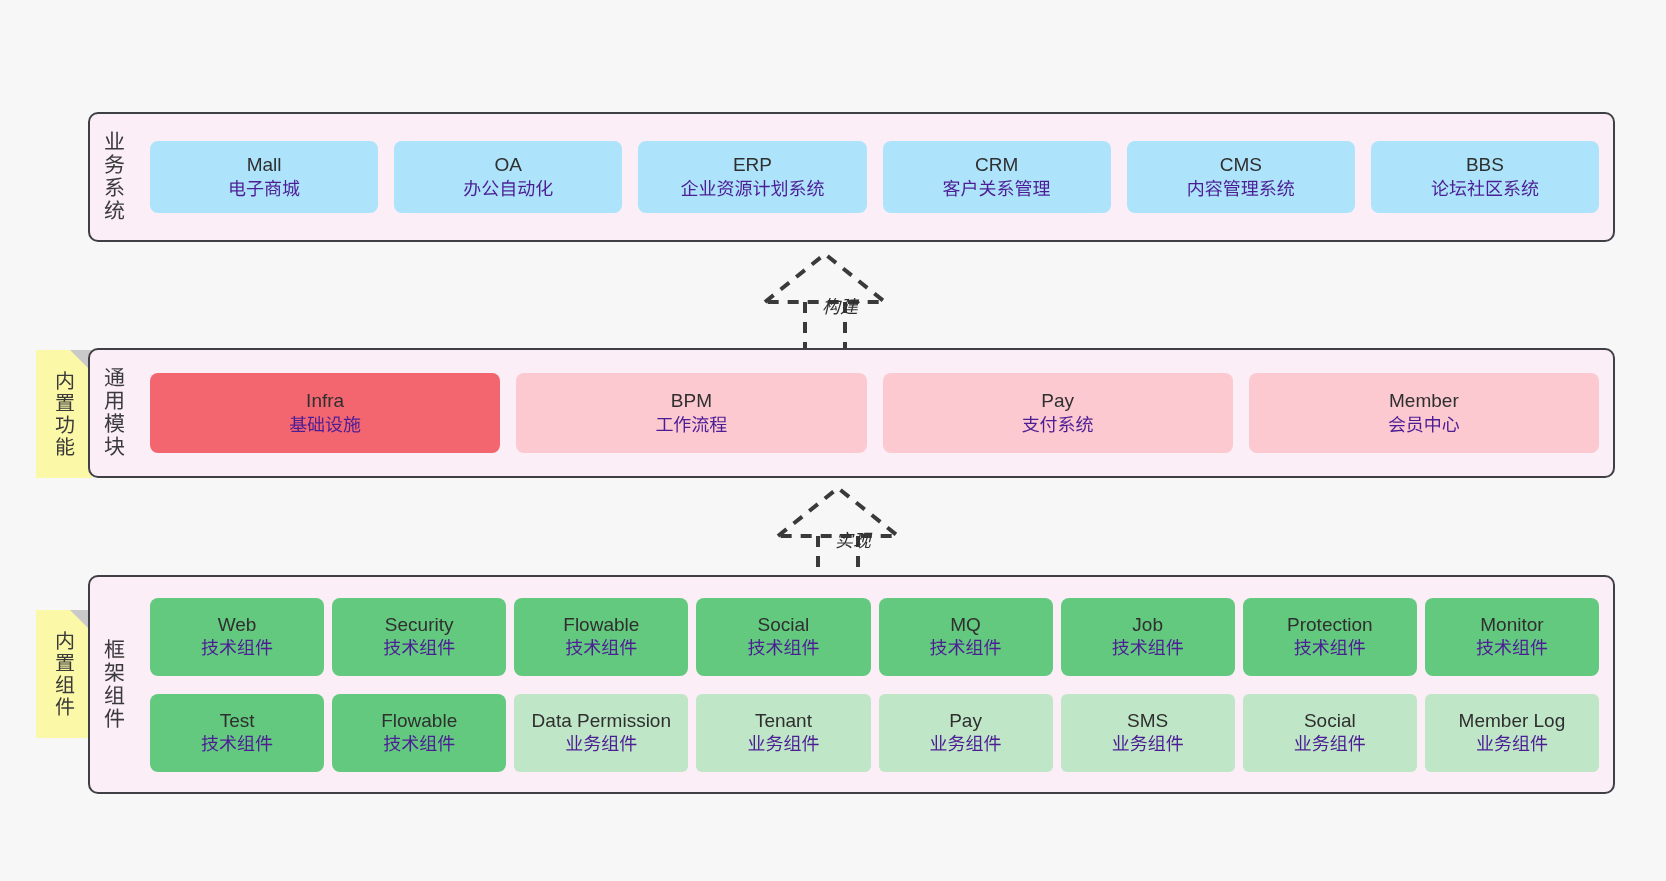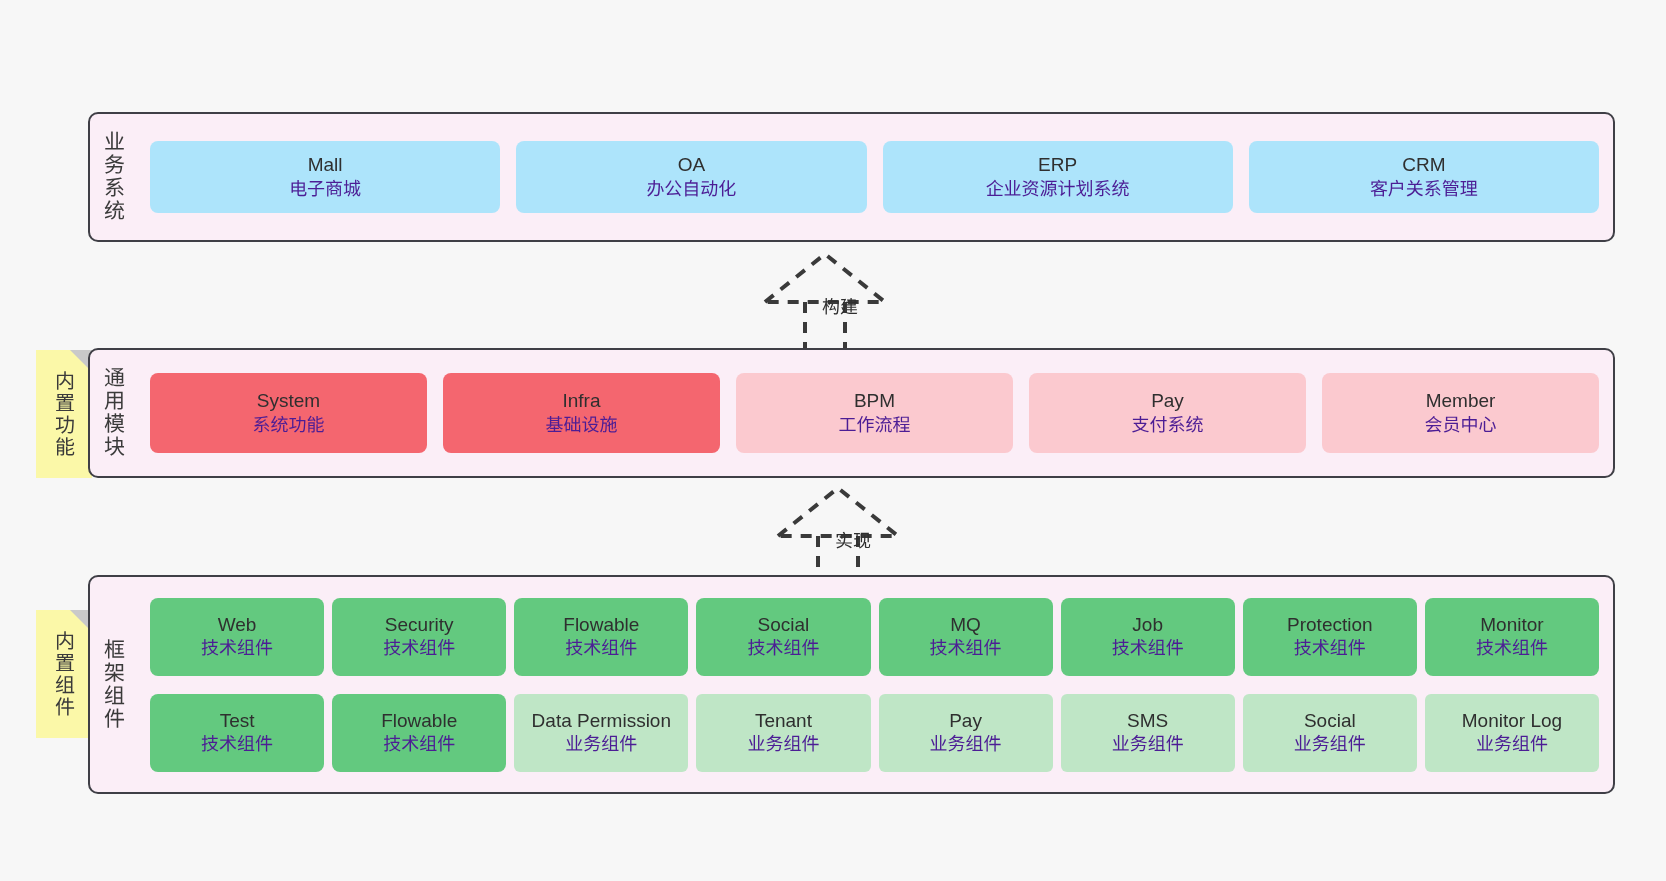--- a/index.html
+++ b/index.html
@@ -141,20 +141,21 @@
   .connector .label {
     position: absolute;
     left: 50%;
     top: 40px;
     transform: translateX(-50%);
     font-size: 18px;
     color: #2f2f2f;
     background: transparent;
     padding: 0 3px;
     white-space: nowrap;
+    font-style: italic;
   }
   #connector-build     { left: 755px; top: 252px; }
   #connector-implement { left: 768px; top: 486px; }
 </style>
 </head>
 <body>
 
 <div class="canvas">
 
   <div class="layer" id="layer-business">
@@ -170,44 +171,48 @@
           <span class="cn">办公自动化</span>
         </div>
         <div class="node blue">
           <span class="en">ERP</span>
           <span class="cn">企业资源计划系统</span>
         </div>
         <div class="node blue">
           <span class="en">CRM</span>
           <span class="cn">客户关系管理</span>
         </div>
+        <div class="node blue">
+          <span class="en">CMS</span>
+          <span class="cn">内容管理系统</span>
+        </div>
+        <div class="node blue">
+          <span class="en">BBS</span>
+          <span class="cn">论坛社区系统</span>
+        </div>
       </div>
     </div>
   </div>
 
   <div class="connector" id="connector-build">
     <svg width="170" height="100" viewBox="0 0 170 100" aria-hidden="true">
       <path d="M10 50 L70 2 L130 50 Z M50 50 L50 98 M90 50 L90 98" fill="none" stroke="#3a3a3a" stroke-width="4" stroke-dasharray="11,9" stroke-linecap="butt"></path>
     </svg>
     <span class="label">构建</span>
   </div>
 
   <div class="sticky" id="sticky-modules">
     <span>内置功能</span>
   </div>
 
   <div class="layer" id="layer-modules">
     <div class="layer-title">通用模块</div>
     <div class="layer-body">
       <div class="row">
         <div class="node red">
-          <span class="en">System</span>
-          <span class="cn">系统功能</span>
-        </div>
-        <div class="node red">
           <span class="en">Infra</span>
           <span class="cn">基础设施</span>
         </div>
         <div class="node pink">
           <span class="en">BPM</span>
           <span class="cn">工作流程</span>
         </div>
         <div class="node pink">
           <span class="en">Pay</span>
           <span class="cn">支付系统</span>
@@ -293,21 +298,21 @@
         </div>
         <div class="node lightgreen">
           <span class="en">SMS</span>
           <span class="cn">业务组件</span>
         </div>
         <div class="node lightgreen">
           <span class="en">Social</span>
           <span class="cn">业务组件</span>
         </div>
         <div class="node lightgreen">
-          <span class="en">Monitor Log</span>
+          <span class="en">Member Log</span>
           <span class="cn">业务组件</span>
         </div>
       </div>
 
     </div>
   </div>
 
 </div>
 
 </body></html>

